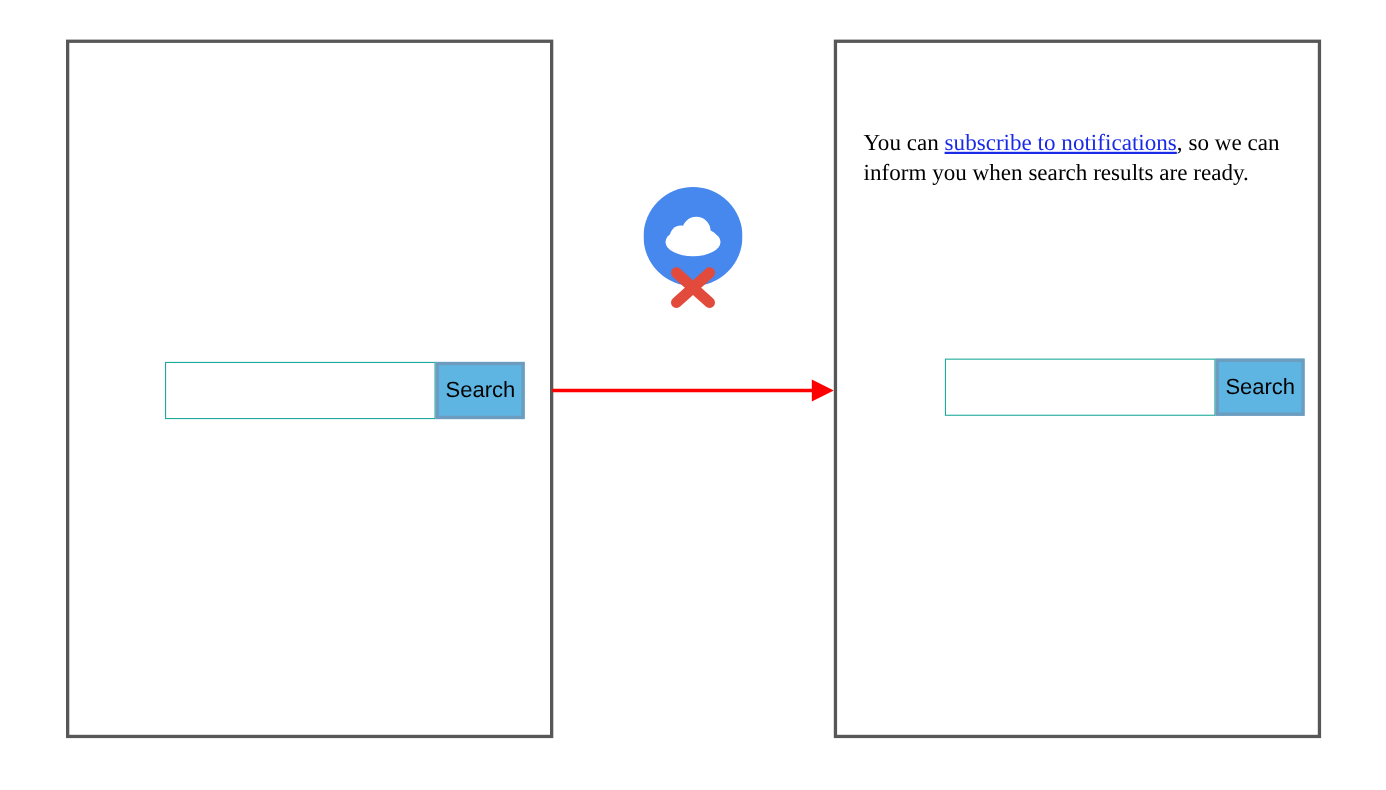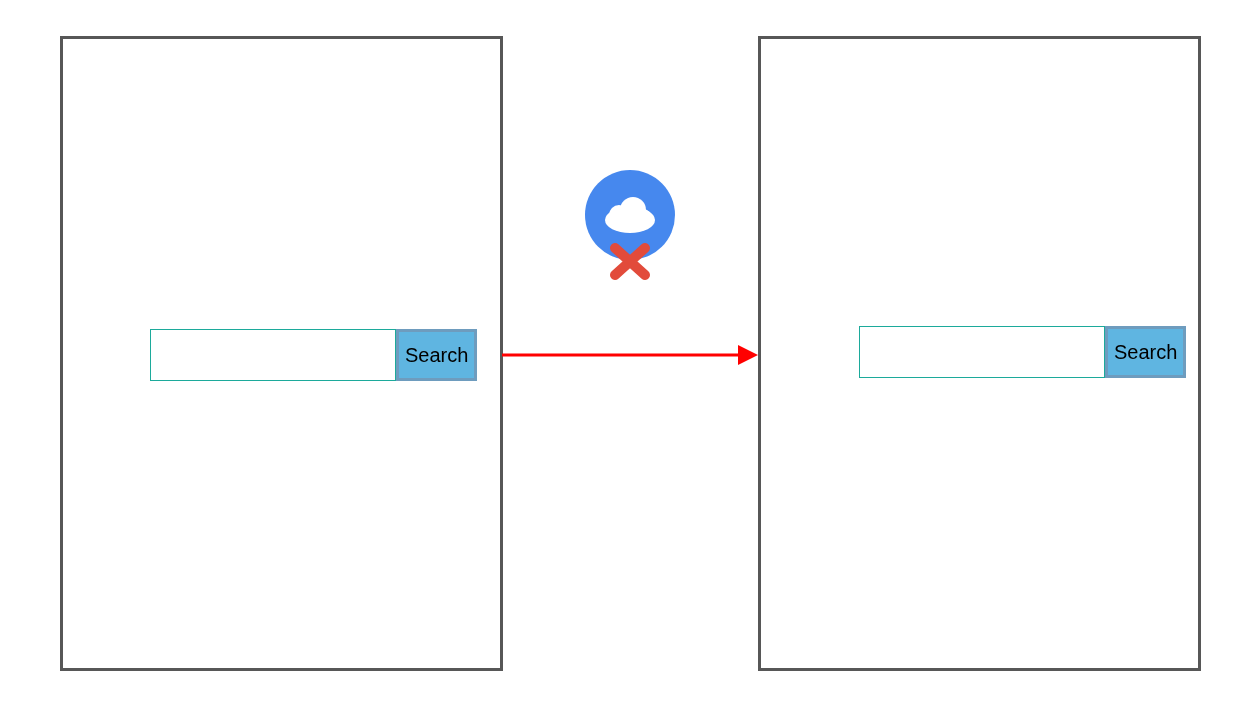--- a/index.html
+++ b/index.html
@@ -124,19 +124,22 @@
 <div class="arrow-wrap">
   <svg viewBox="0 0 260 30" width="260" height="30">
     <line x1="2" y1="15" x2="240" y2="15" stroke="#ff0000" stroke-width="3"></line>
     <polygon points="238,5 258,15 238,25" fill="#ff0000"></polygon>
   </svg>
 </div>
 
 <div class="panel panel-right">
 
   <div class="offline-block">
+    <p>
+      <span>You can </span><a href="#">subscribe to notifications</a><span>, so we can inform you when search results are ready.</span>
+    </p>
   </div>
 
   <div class="search-row search-row-right">
     <input class="search-input" type="text" value="" style="">
     <button class="search-btn">Search</button>
   </div>
 </div>
 
 </body></html>

